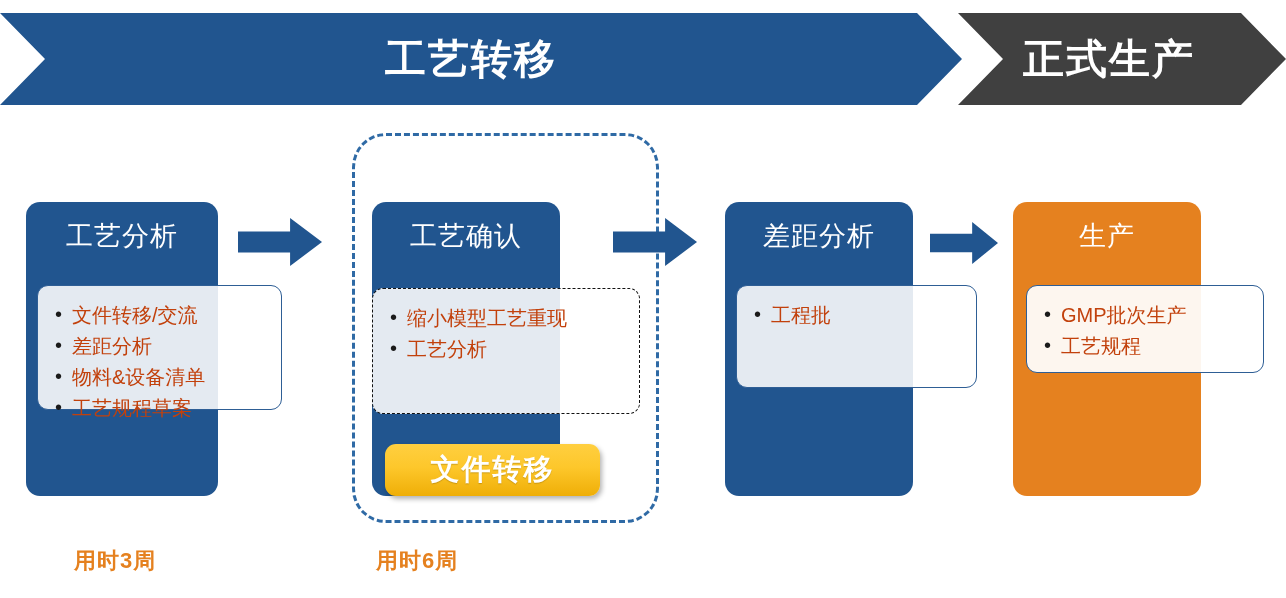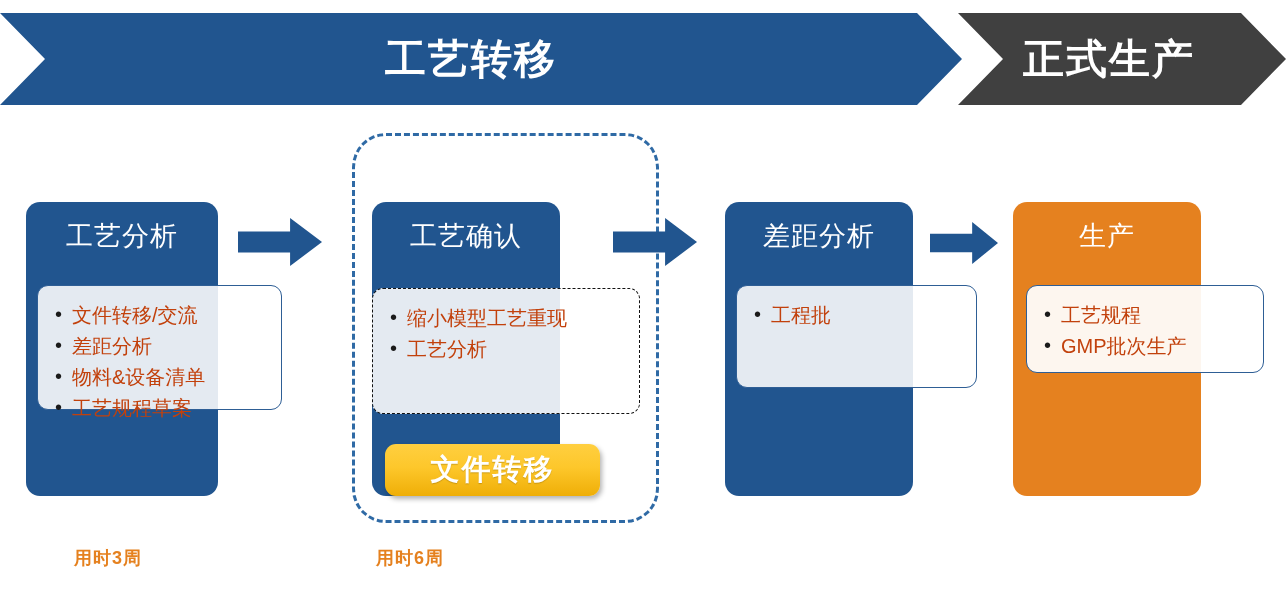--- a/index.html
+++ b/index.html
@@ -145,21 +145,21 @@
     font-size: 29px;
     font-weight: bold;
     letter-spacing: 2px;
     text-shadow: 0 1px 1px rgba(120,85,0,0.35);
   }
 
   
   .duration {
     position: absolute;
     color: #E5811F;
-    font-size: 18px;
+    font-size: 22px;
     font-weight: bold;
     letter-spacing: 1px;
     white-space: nowrap;
   }
 </style>
 </head>
 <body>
 
 <div id="canvas">
 
@@ -212,21 +212,21 @@
     </ul>
   </div>
 
   <div class="block-arrow" style="left:930px; top:222px; width:68px; height:42px;"></div>
 
   <div class="stage stage-orange" style="left:1013px; top:202px; width:188px; height:294px;">
     <div class="stage-title">生产</div>
   </div>
   <div class="bullets bullets-cream" style="left:1026px; top:285px; width:238px; height:88px;">
     <ul>
+      <li>GMP批次生产</li>
       <li>工艺规程</li>
-      <li>GMP批次生产</li>
     </ul>
   </div>
 
   <div class="duration" style="left:74px; top:546px;">用时3周</div>
   <div class="duration" style="left:376px; top:546px;">用时6周</div>
 
 </div>
 
 </body></html>

